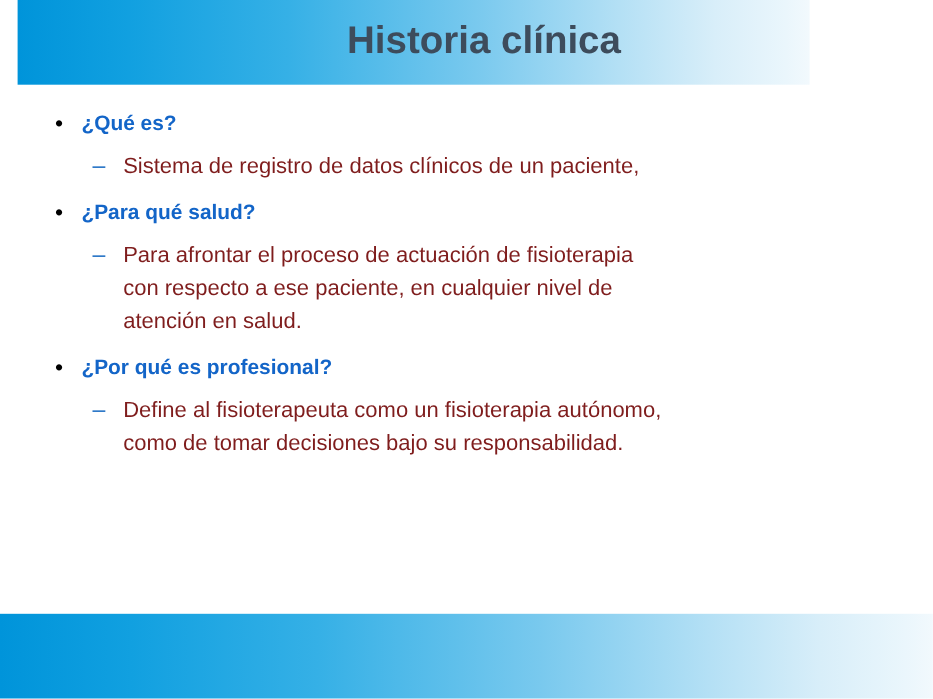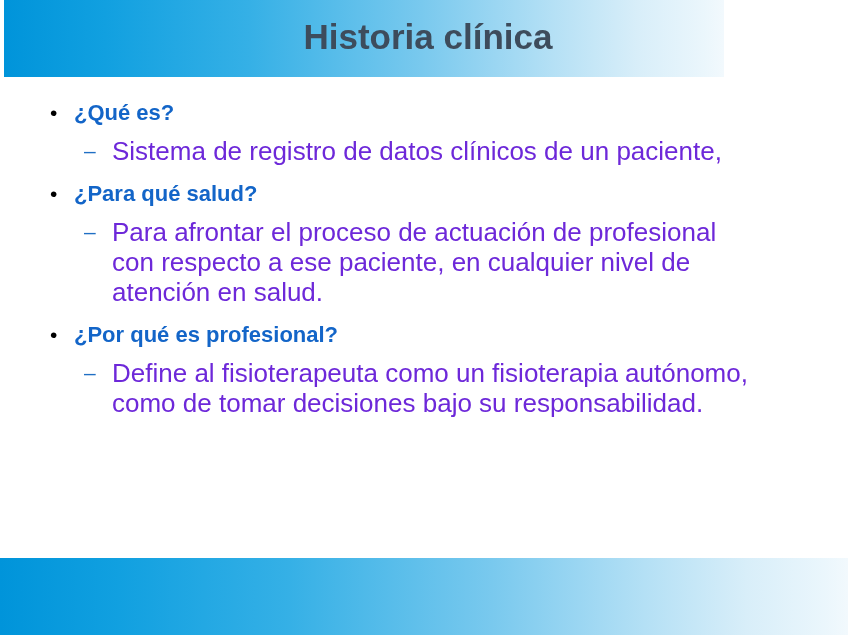--- a/index.html
+++ b/index.html
@@ -18,21 +18,21 @@
     width: 848px;
     height: 635px;
     background: #ffffff;
     display: flex;
     flex-direction: column;
   }
 
   
   .header-band {
     position: absolute;
-    left: 4px;
+    left: 16px;
     top: 0;
     width: 720px;
     height: 77px;
     background: linear-gradient(to right,
                 #0094da 0%,
                 #11a0e0 14%,
                 #35b0e6 34%,
                 #79c9ee 58%,
                 #b4e0f5 76%,
                 #d8eef9 88%,
@@ -102,44 +102,44 @@
     width: 30px;
     font-size: 21px;
     line-height: 28px;
     color: #000000;
     text-align: left;
     padding-left: 6px;
     box-sizing: border-box;
   }
   .l1-text {
     flex: 1 1 auto;
-    font-size: 22px;
+    font-size: 19px;
     line-height: 28px;
     font-weight: bold;
     color: #1365c8;
   }
 
   
   .l2-row {
     display: flex;
     align-items: flex-start;
     padding-left: 40px;
   }
   .l2-marker {
     flex: 0 0 auto;
     width: 28px;
     font-size: 21px;
     line-height: 30px;
     color: #1f6fc4;
   }
   .l2-text {
     flex: 1 1 auto;
-    font-size: 26px;
+    font-size: 20px;
     line-height: 30px;
-    color: #6d28d9;
+    color: #7f1d1d;
     max-width: 690px;
   }
   .l2-text .ln {
     display: block;
     white-space: nowrap;
   }
 </style>
 </head>
 <body>
 
@@ -165,21 +165,21 @@
     </div>
 
     <div class="group">
       <div class="l1-row">
         <span class="l1-marker">•</span>
         <span class="l1-text">¿Para qué salud?</span>
       </div>
       <div class="l2-row">
         <span class="l2-marker">–</span>
         <span class="l2-text">
-          <span class="ln">Para afrontar el proceso de actuación de profesional</span>
+          <span class="ln">Para afrontar el proceso de actuación de fisioterapia</span>
           <span class="ln">con respecto a ese paciente, en cualquier nivel de</span>
           <span class="ln">atención en salud.</span>
         </span>
       </div>
     </div>
 
     <div class="group last">
       <div class="l1-row">
         <span class="l1-marker">•</span>
         <span class="l1-text">¿Por qué es profesional?</span>

